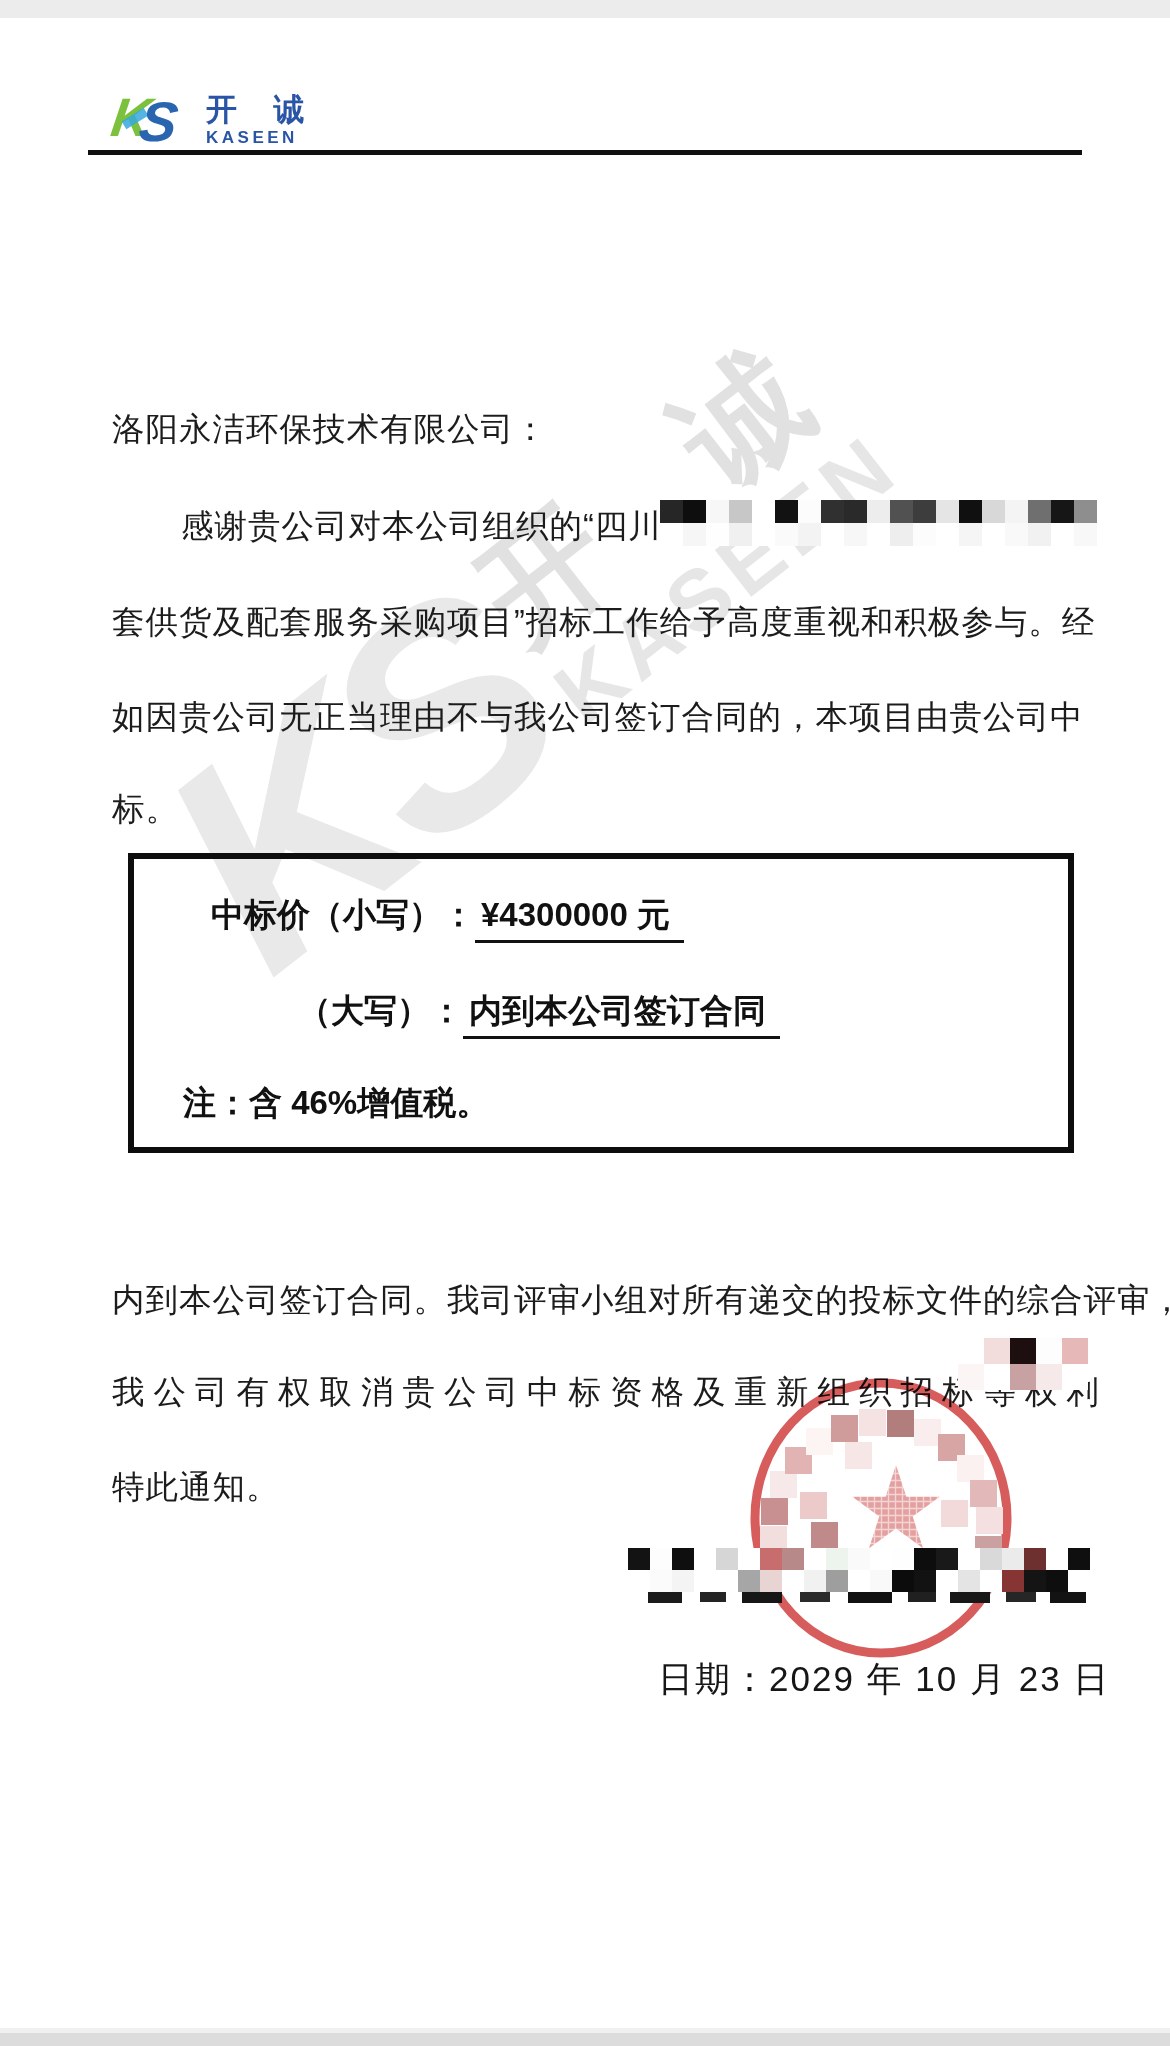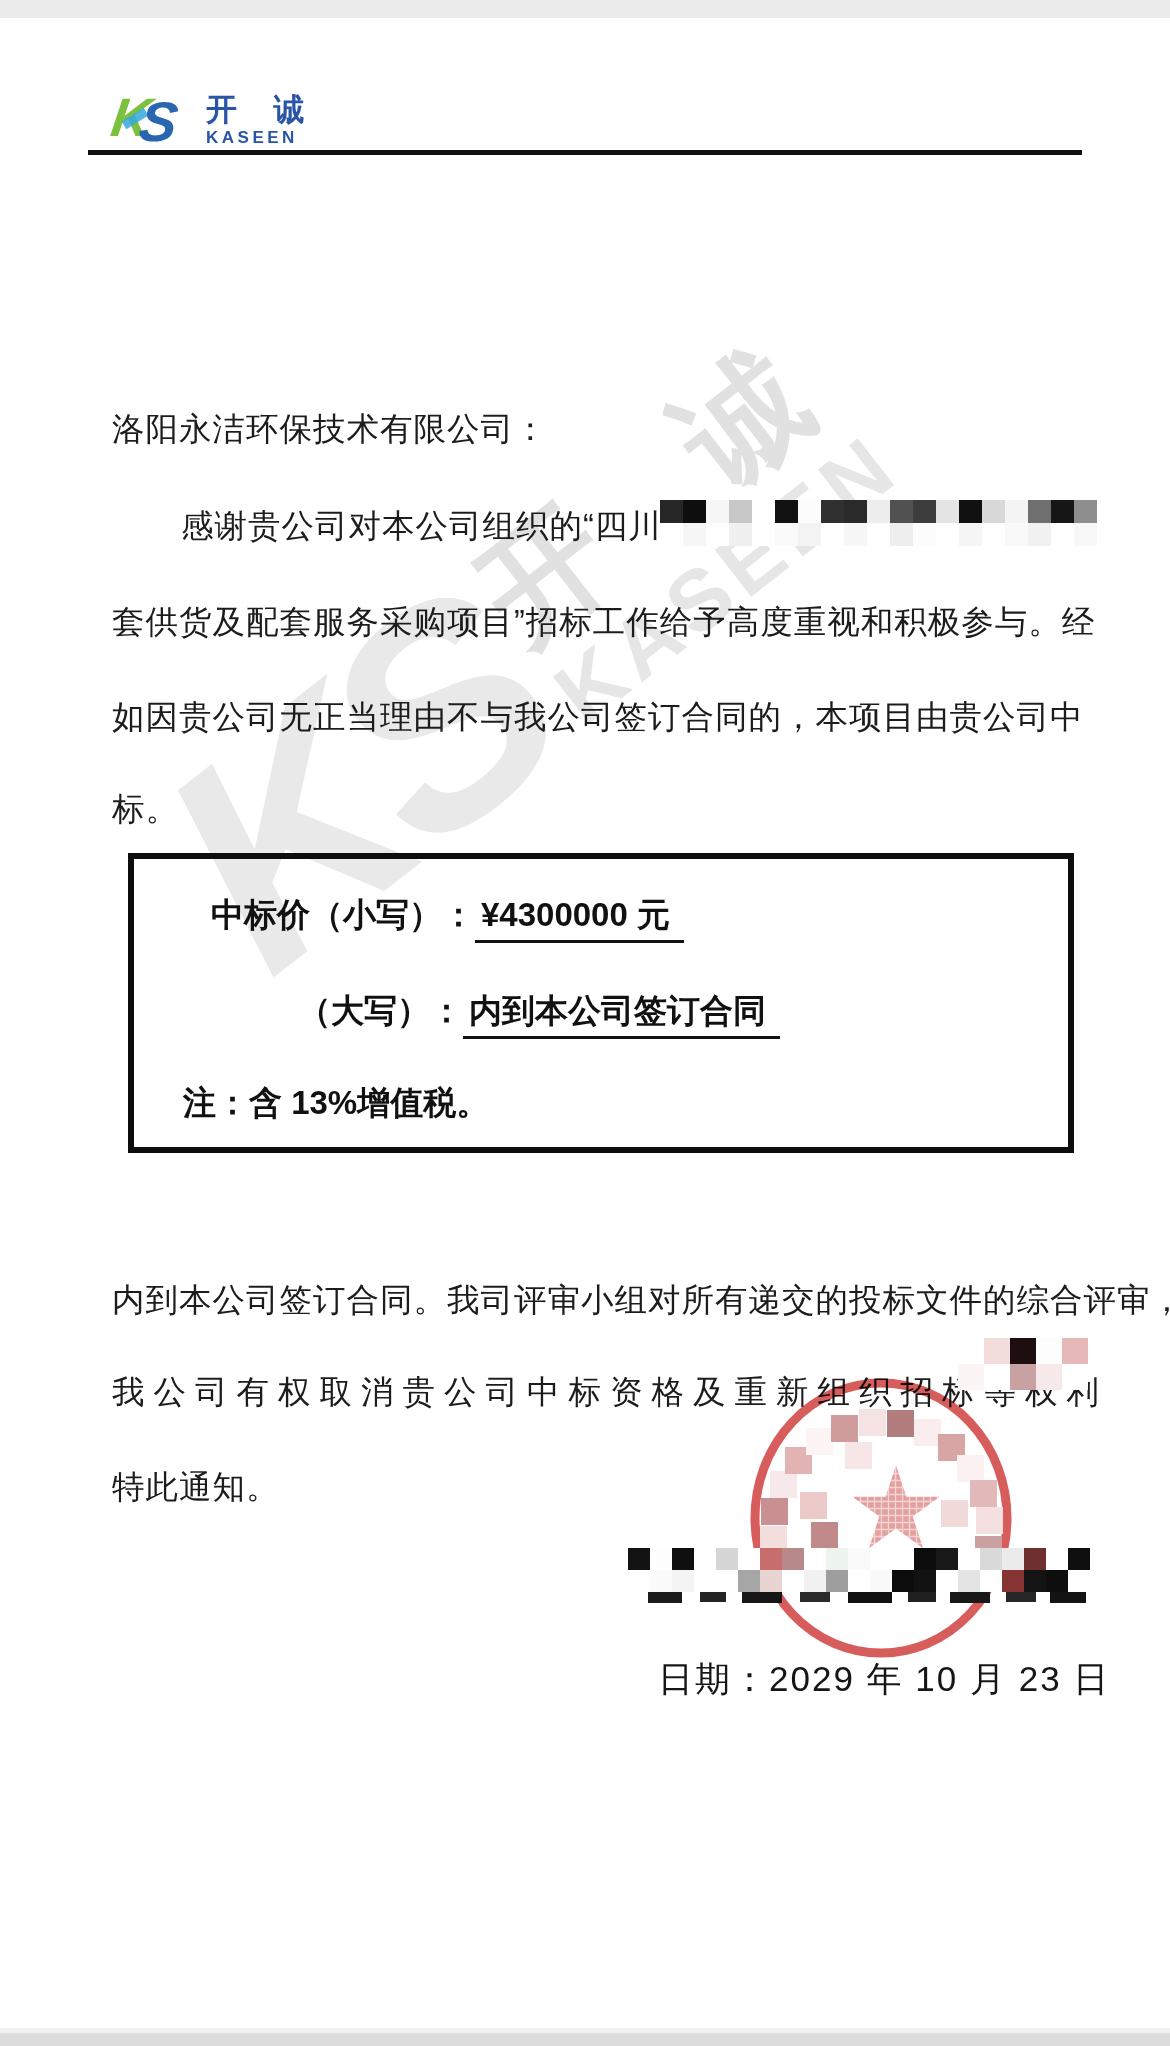--- a/index.html
+++ b/index.html
@@ -135,21 +135,21 @@
     </div>
 
   <div class="price-box">
     <div class="box-line bl1">
       <span>中标价（小写）：</span><span class="u-val">¥4300000 元</span>
     </div>
     <div class="box-line bl2">
       <span>（大写）：</span><span class="u-val">内到本公司签订合同</span>
     </div>
     <div class="box-line bl3">
-      <span>注：含 13%增值税。</span>
+      <span>注：含 46%增值税。</span>
     </div>
   </div>
 
   <div class="line" style="left:112px;top:1281px;">内到本公司签订合同。我司评审小组对所有递交的投标文件的综合评审，</div>
   <div class="line stretch" style="left:112px;top:1373px;">我公司有权取消贵公司中标资格及重新组织招标等权利</div>
   <div class="line" style="left:112px;top:1468px;">特此通知。</div>
 
   <div class="stamp">
     <svg width="272" height="292" viewBox="0 0 272 292">
       <defs>

